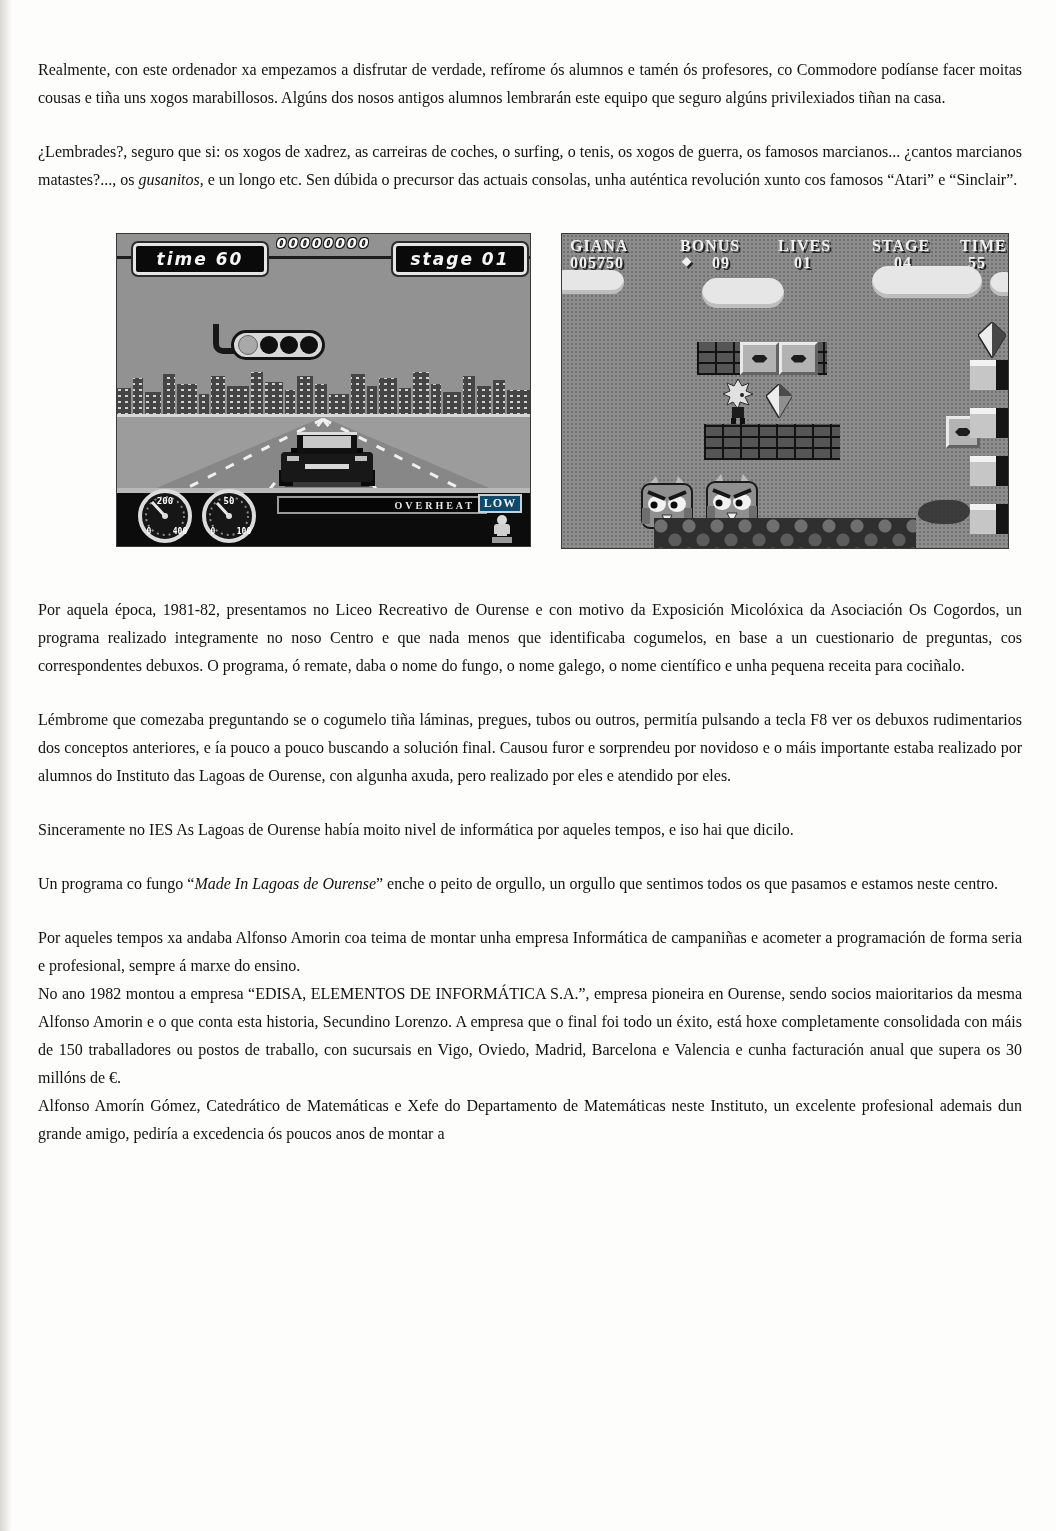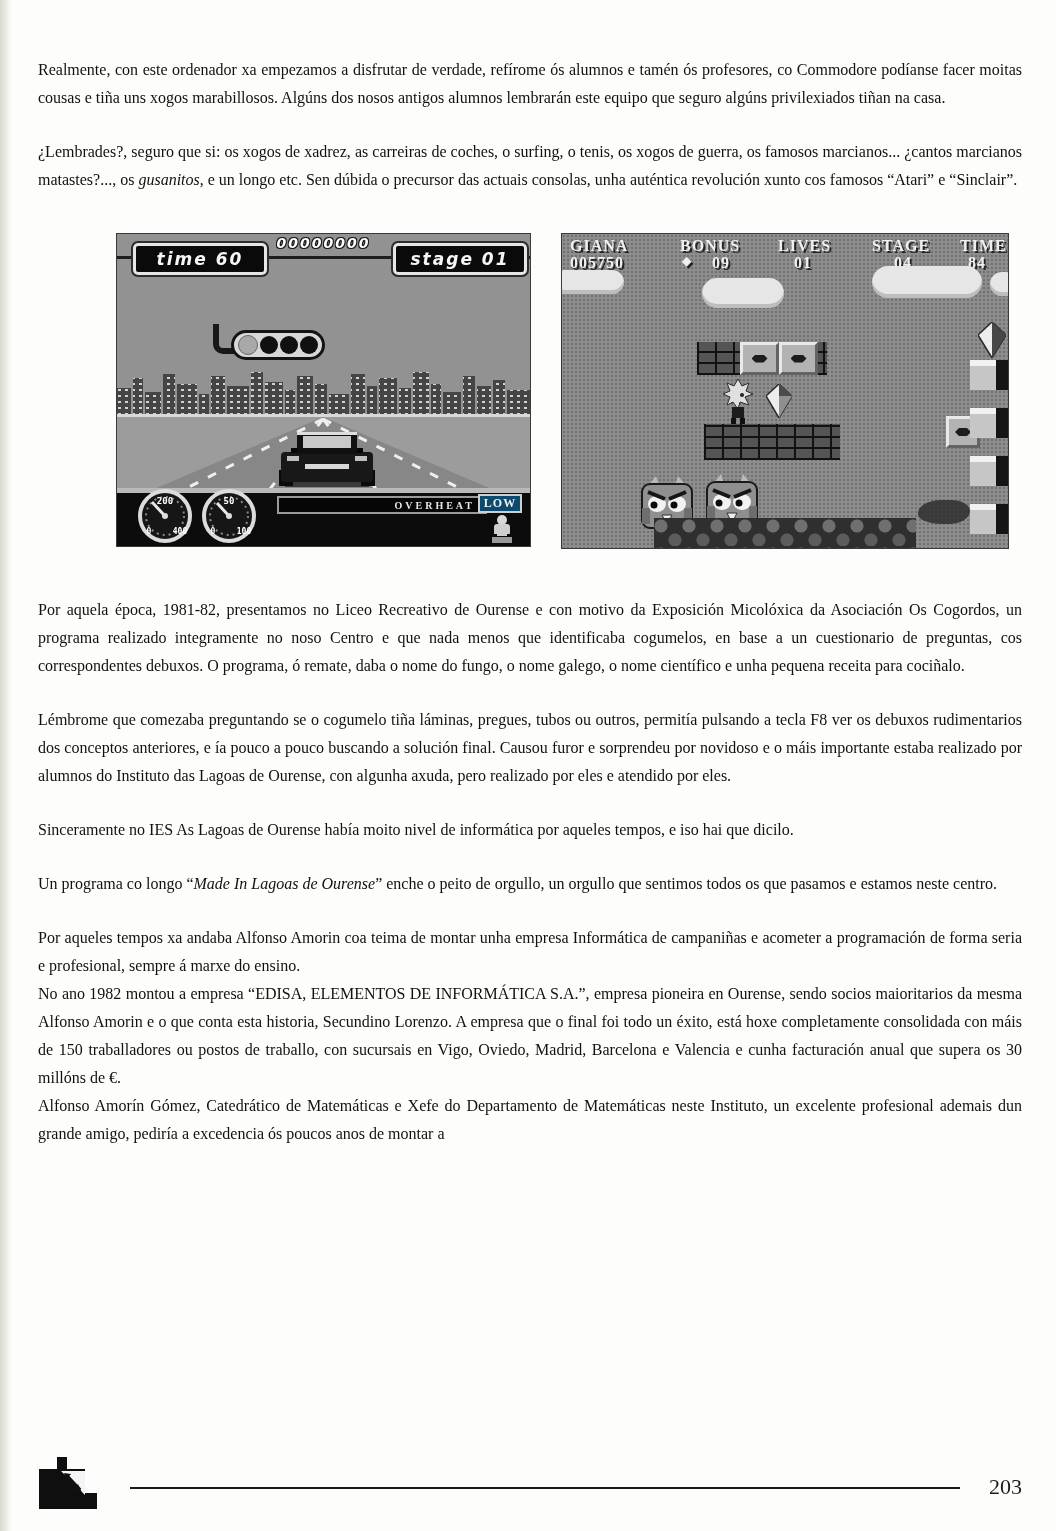--- a/index.html
+++ b/index.html
@@ -229,21 +229,21 @@
         <div class="pg-hud px" style="left:118px;top:3px">BONUS</div>
         <div class="pg-hud px" style="left:216px;top:3px">LIVES</div>
         <div class="pg-hud px" style="left:310px;top:3px">STAGE</div>
         <div class="pg-hud px" style="left:398px;top:3px">TIME</div>
 
         <div class="pg-hud px" style="left:8px;top:20px">005750</div>
         <div class="pg-hud px" style="left:120px;top:20px;font-size:12px">◆</div>
         <div class="pg-hud px" style="left:150px;top:20px">09</div>
         <div class="pg-hud px" style="left:232px;top:20px">01</div>
         <div class="pg-hud px" style="left:332px;top:20px">04</div>
-        <div class="pg-hud px" style="left:406px;top:20px">84</div>
+        <div class="pg-hud px" style="left:406px;top:20px">55</div>
 
         <div class="pg-cloud" style="left:-10px;top:36px;width:72px;height:24px"></div>
         <div class="pg-cloud" style="left:140px;top:44px;width:82px;height:30px"></div>
         <div class="pg-cloud" style="left:310px;top:32px;width:110px;height:32px"></div>
         <div class="pg-cloud" style="left:428px;top:38px;width:28px;height:24px"></div>
 
         <div class="pg-plat brick" style="left:135px;top:108px;width:130px;height:33px"></div>
         <div class="pg-block" style="left:178px;top:108px;width:39px;height:33px">
             <i></i>
           </div>
@@ -323,31 +323,20 @@
         <div class="pg-ground"></div>
       </div>
     </div>
 
     <p><span>Por aquela época, 1981-82, presentamos no Liceo Recreativo de Ourense e con motivo da Exposición Micolóxica da Asociación Os Cogordos, un programa realizado integramente no noso Centro e que nada menos que identificaba cogumelos, en base a un cuestionario de preguntas, cos correspondentes debuxos. O programa, ó remate, daba o nome do fungo, o nome galego, o nome científico e unha pequena receita para cociñalo.</span></p>
 
     <p><span>Lémbrome que comezaba preguntando se o cogumelo tiña láminas, pregues, tubos ou outros, permitía pulsando a tecla F8 ver os debuxos rudimentarios dos conceptos anteriores, e ía pouco a pouco buscando a solución final. Causou furor e sorprendeu por novidoso e o máis importante estaba realizado por alumnos do Instituto das Lagoas de Ourense, con algunha axuda, pero realizado por eles e atendido por eles.</span></p>
 
     <p><span>Sinceramente no IES As Lagoas de Ourense había moito nivel de informática por aqueles tempos, e iso hai que dicilo.</span></p>
 
-    <p><span>Un programa co longo “</span><span class="it">Made In Lagoas de Ourense</span><span>” enche o peito de orgullo, un orgullo que sentimos todos os que pasamos e estamos neste centro.</span></p>
+    <p><span>Un programa co fungo “</span><span class="it">Made In Lagoas de Ourense</span><span>” enche o peito de orgullo, un orgullo que sentimos todos os que pasamos e estamos neste centro.</span></p>
 
     <p style="margin-bottom:0"><span>Por aqueles tempos xa andaba Alfonso Amorin coa teima de montar unha empresa Informática de campaniñas e acometer a programación de forma seria e profesional, sempre á marxe do ensino.</span></p>
     <p style="margin-bottom:0"><span>No ano 1982 montou a empresa “EDISA, ELEMENTOS DE INFORMÁTICA S.A.”, empresa pioneira en Ourense, sendo socios maioritarios da mesma Alfonso Amorin e o que conta esta historia, Secundino Lorenzo. A empresa que o final foi todo un éxito, está hoxe completamente consolidada con máis de 150 traballadores ou postos de traballo, con sucursais en Vigo, Oviedo, Madrid, Barcelona e Valencia e cunha facturación anual que supera os 30 millóns de €.</span></p>
     <p style="margin-bottom:0"><span>Alfonso Amorín Gómez, Catedrático de Matemáticas e Xefe do Departamento de Matemáticas neste Instituto, un excelente profesional ademais dun grande amigo, pediría a excedencia ós poucos anos de montar a</span></p>
   </div>
 
-  <div class="footer">
-    <svg class="footer-logo" width="70" height="66">
-      <path d="M6 20 H24 V8 H34 V20 H52 V44 H64 V60 H6 Z" fill="#0f0f0f"></path>
-      <polygon points="28,22 52,22 52,46" fill="#f5f5f5"></polygon>
-      <line x1="33" y1="26" x2="47" y2="41" stroke="#111111" stroke-width="3.5"></line>
-      <polygon points="49,44 40,42 45,35" fill="#111111"></polygon>
-      <polygon points="31,24 38,25 33,31" fill="#111111"></polygon>
-    </svg>
-    <div class="footer-rule"></div>
-    <div class="footer-pagenum">203</div>
-  </div>
 </div>
 
 </body></html>

